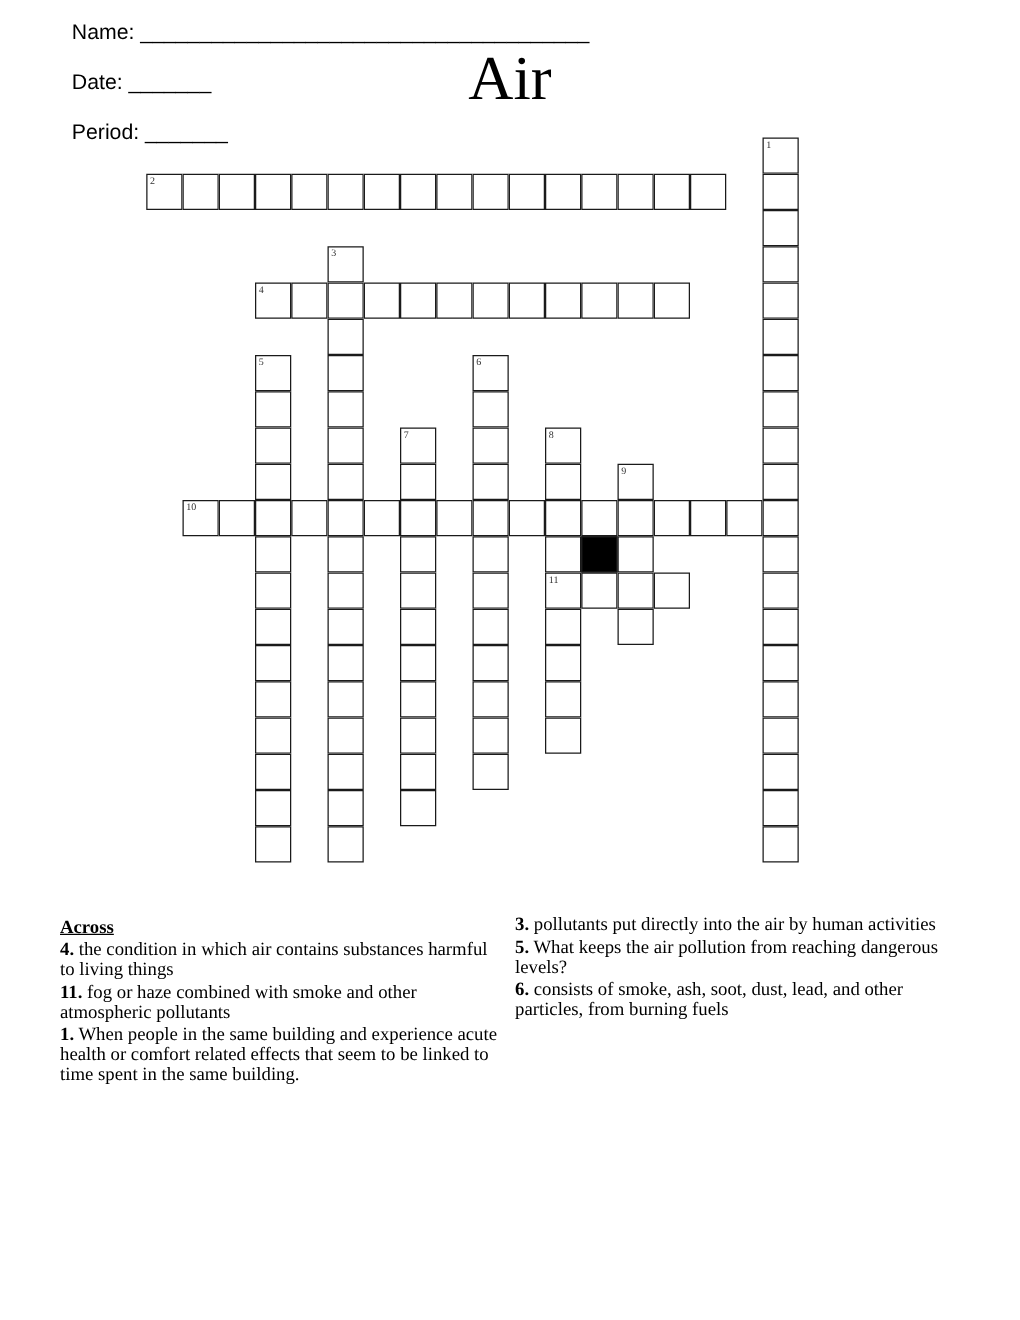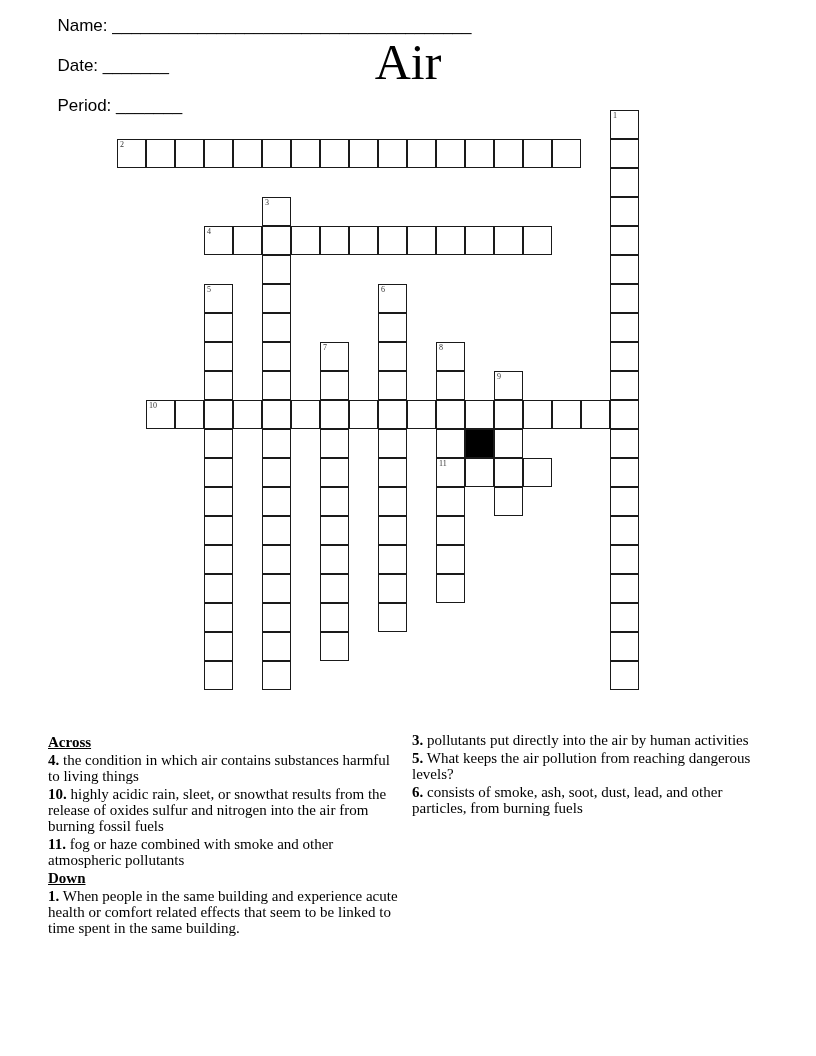--- a/index.html
+++ b/index.html
@@ -180,23 +180,21 @@
     <div class="cell" style="left: 435px; top: 290px;"></div>
     <div class="cell" style="left: 464px; top: 290px;"></div>
     <div class="cell" style="left: 348px; top: 348px;"></div>
     <div class="cell" style="left: 406px; top: 348px;"></div>
     <div class="cell black" style="left: 348px; top: 319px;"></div>
   </div>
 
 <div class="clues left">
   <div class="clue-heading">Across</div>
   <div class="clue"><span class="cn">4.</span> <span>the condition in which air contains substances harmful to living things</span></div>
-  <div class="clue"><span class="cn">10.</span> <span>highly acidic rain, sleet, or snowthat results from the release of oxides sulfur and nitrogen into the air from burning fossil fuels</span></div>
   <div class="clue"><span class="cn">11.</span> <span>fog or haze combined with smoke and other atmospheric pollutants</span></div>
-  <div class="clue-heading">Down</div>
   <div class="clue"><span class="cn">1.</span> <span>When people in the same building and experience acute health or comfort related effects that seem to be linked to time spent in the same building.</span></div>
 </div>
 
 <div class="clues right">
   <div class="clue"><span class="cn">3.</span> <span>pollutants put directly into the air by human activities</span></div>
   <div class="clue"><span class="cn">5.</span> <span>What keeps the air pollution from reaching dangerous levels?</span></div>
   <div class="clue"><span class="cn">6.</span> <span>consists of smoke, ash, soot, dust, lead, and other particles, from burning fuels</span></div>
 </div>
 
 </body></html>

